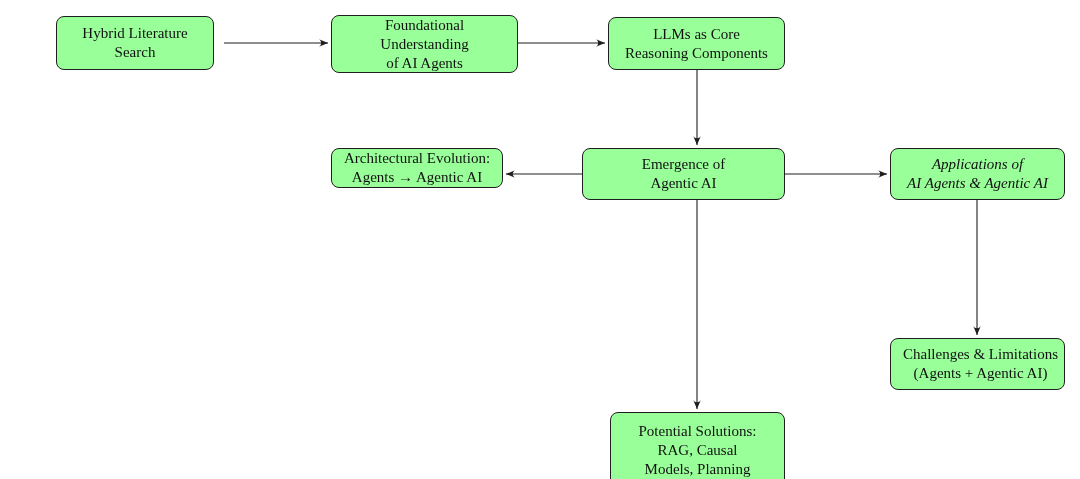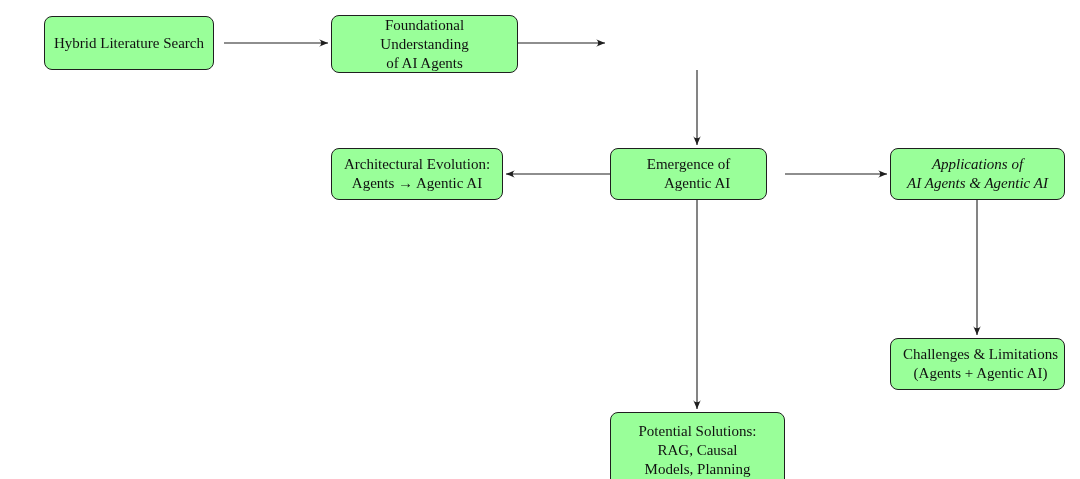--- a/index.html
+++ b/index.html
@@ -37,25 +37,25 @@
     line-height: 19px;
     color: #111111;
     white-space: pre-line;
     padding: 2px 6px;
   }
   .edge-line {
     stroke: var(--arrow-color, #1f1f1f);
     stroke-width: 1.1;
   }
   
-  .n-hybrid        { left: 44px;  top: 16px;  width: 170px; height: 54px; }
+  .n-hybrid        { left: 56px;  top: 16px;  width: 158px; height: 54px; }
   .n-foundational  { left: 331px; top: 15px;  width: 187px; height: 58px; }
   .n-llms          { left: 608px; top: 17px;  width: 177px; height: 53px; }
-  .n-architectural { left: 331px; top: 148px; width: 172px; height: 52px; }
-  .n-emergence     { left: 610px; top: 148px; width: 157px; height: 52px; text-align: right; }
+  .n-architectural { left: 331px; top: 148px; width: 172px; height: 40px; }
+  .n-emergence     { left: 582px; top: 148px; width: 203px; height: 52px; }
   .n-applications  { left: 890px; top: 148px; width: 175px; height: 52px; font-style: italic; }
   .n-challenges    { left: 890px; top: 338px; width: 175px; height: 52px; padding-left: 12px; }
   .n-solutions     { left: 610px; top: 412px; width: 175px; height: 76px; }
 </style>
 </head>
 <body>
 
 <div class="canvas" style="--bg: #ffffff; --node-fill: #99ff99; --node-border: #1f1f1f; --arrow-color: #1f1f1f;">
 
   <svg class="edges-layer" viewBox="0 0 1080 479" xmlns="http://www.w3.org/2000/svg">
@@ -70,20 +70,22 @@
     <line class="edge-line" x1="610" y1="174" x2="506" y2="174" marker-end="url(#arrowhead)"></line>
     <line class="edge-line" x1="785" y1="174" x2="887" y2="174" marker-end="url(#arrowhead)"></line>
     <line class="edge-line" x1="977" y1="200" x2="977" y2="335" marker-end="url(#arrowhead)"></line>
     <line class="edge-line" x1="697" y1="200" x2="697" y2="409" marker-end="url(#arrowhead)"></line>
   </svg>
 
   <div class="node n-hybrid">Hybrid Literature Search</div>
   <div class="node n-foundational">Foundational
 Understanding
 of AI Agents</div>
+  <div class="node n-llms">LLMs as Core
+Reasoning Components</div>
   <div class="node n-architectural">Architectural Evolution:
 Agents → Agentic AI</div>
   <div class="node n-emergence">Emergence of
 Agentic AI</div>
   <div class="node n-applications">Applications of
 AI Agents &amp; Agentic AI</div>
   <div class="node n-challenges">Challenges &amp; Limitations
 (Agents + Agentic AI)</div>
   <div class="node n-solutions">Potential Solutions:
 RAG, Causal

